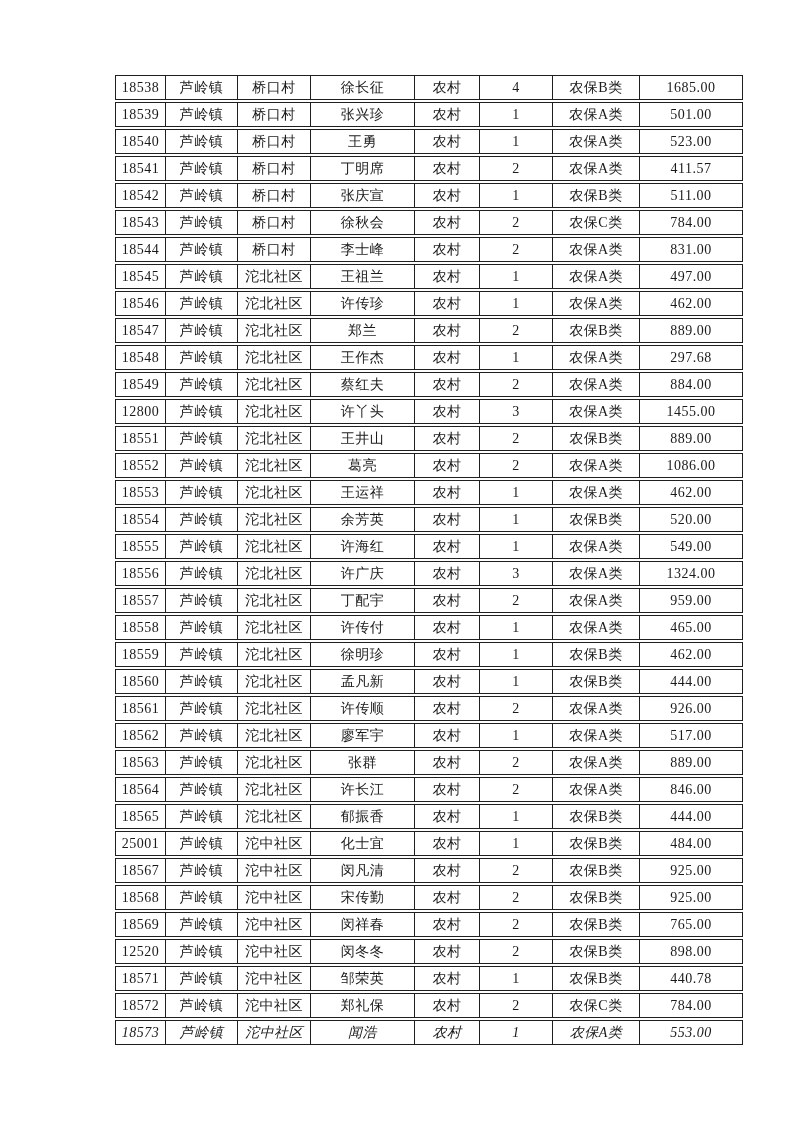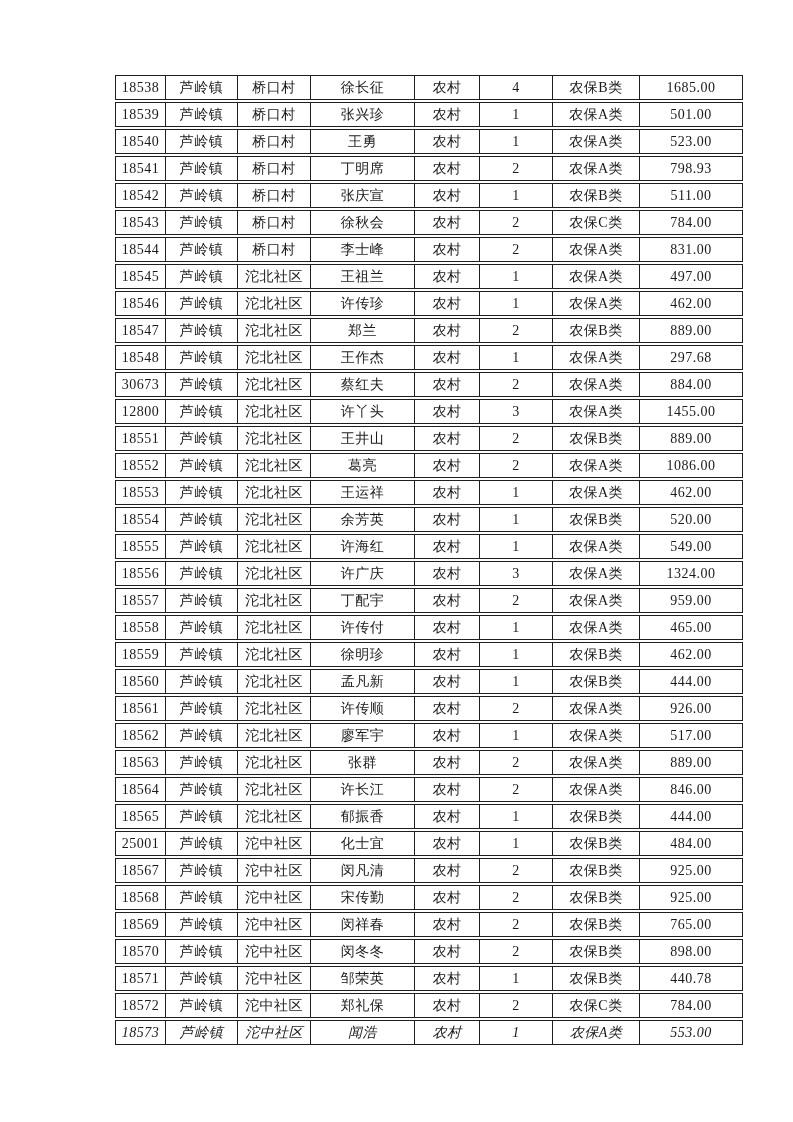--- a/index.html
+++ b/index.html
@@ -91,21 +91,21 @@
         <div class="tcell c7">523.00</div>
       </div>
       <div class="trow">
         <div class="tcell c0">18541</div>
         <div class="tcell c1">芦岭镇</div>
         <div class="tcell c2">桥口村</div>
         <div class="tcell c3">丁明席</div>
         <div class="tcell c4">农村</div>
         <div class="tcell c5">2</div>
         <div class="tcell c6">农保A类</div>
-        <div class="tcell c7">798.93</div>
+        <div class="tcell c7">411.57</div>
       </div>
       <div class="trow">
         <div class="tcell c0">18542</div>
         <div class="tcell c1">芦岭镇</div>
         <div class="tcell c2">桥口村</div>
         <div class="tcell c3">张庆宣</div>
         <div class="tcell c4">农村</div>
         <div class="tcell c5">1</div>
         <div class="tcell c6">农保B类</div>
         <div class="tcell c7">511.00</div>
@@ -164,21 +164,21 @@
         <div class="tcell c0">18548</div>
         <div class="tcell c1">芦岭镇</div>
         <div class="tcell c2">沱北社区</div>
         <div class="tcell c3">王作杰</div>
         <div class="tcell c4">农村</div>
         <div class="tcell c5">1</div>
         <div class="tcell c6">农保A类</div>
         <div class="tcell c7">297.68</div>
       </div>
       <div class="trow">
-        <div class="tcell c0">30673</div>
+        <div class="tcell c0">18549</div>
         <div class="tcell c1">芦岭镇</div>
         <div class="tcell c2">沱北社区</div>
         <div class="tcell c3">蔡红夫</div>
         <div class="tcell c4">农村</div>
         <div class="tcell c5">2</div>
         <div class="tcell c6">农保A类</div>
         <div class="tcell c7">884.00</div>
       </div>
       <div class="trow">
         <div class="tcell c0">12800</div>
@@ -374,21 +374,21 @@
         <div class="tcell c0">18569</div>
         <div class="tcell c1">芦岭镇</div>
         <div class="tcell c2">沱中社区</div>
         <div class="tcell c3">闵祥春</div>
         <div class="tcell c4">农村</div>
         <div class="tcell c5">2</div>
         <div class="tcell c6">农保B类</div>
         <div class="tcell c7">765.00</div>
       </div>
       <div class="trow">
-        <div class="tcell c0">18570</div>
+        <div class="tcell c0">12520</div>
         <div class="tcell c1">芦岭镇</div>
         <div class="tcell c2">沱中社区</div>
         <div class="tcell c3">闵冬冬</div>
         <div class="tcell c4">农村</div>
         <div class="tcell c5">2</div>
         <div class="tcell c6">农保B类</div>
         <div class="tcell c7">898.00</div>
       </div>
       <div class="trow">
         <div class="tcell c0">18571</div>

